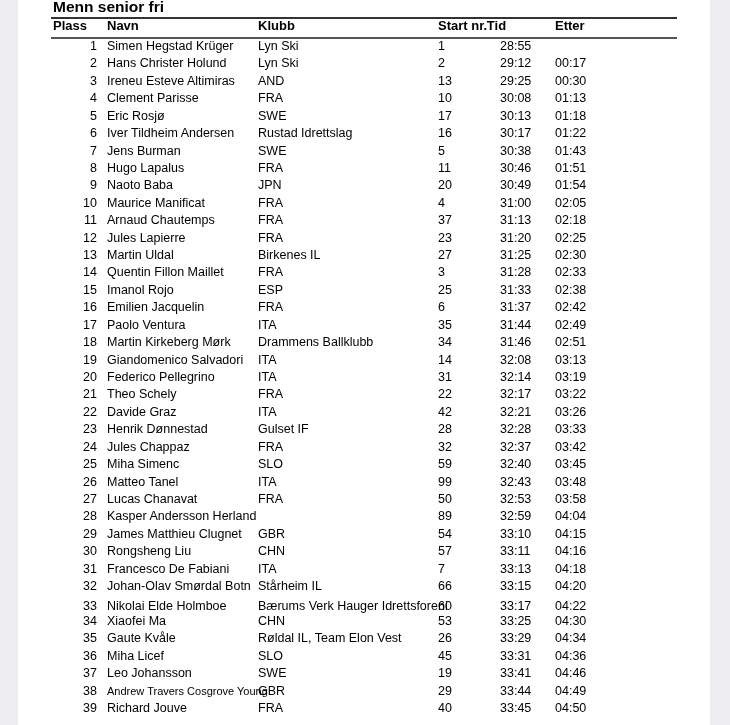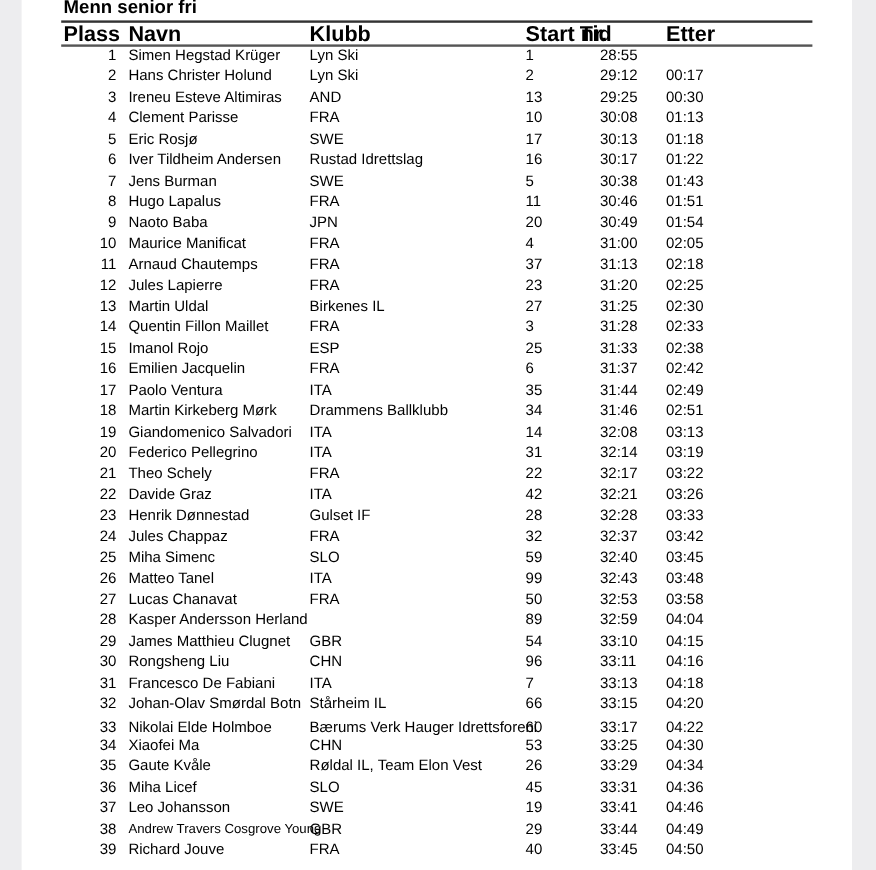--- a/index.html
+++ b/index.html
@@ -15,21 +15,21 @@
   }
   .title {
     position:absolute; left:53px; top:-2px;
     font-size:15.5px; font-weight:bold; color:#000;
   }
   .hline {
     position:absolute; left:51px; width:626px; height:2px; background:#333;
   }
   .hline.top { top:17px; }
   .hline.bottom { top:37px; height:1.5px; background:#555; }
-  .hdr { position:absolute; top:18px; font-size:18px; font-weight:bold; color:#000; }
+  .hdr { position:absolute; top:18px; font-size:13px; font-weight:bold; color:#000; }
   .row { position:absolute; left:0; width:730px; height:17px; font-size:12.5px; color:#000; }
   .cell { position:absolute; top:0; white-space:nowrap; }
   .c-plass { left:60px; width:37px; text-align:right; }
   .c-navn { left:107px; }
   .c-navn.small { font-size:11px; top:1px; }
   .c-klubb { left:258px; }
   .c-start { left:438px; }
   .c-tid { left:500px; width:49px; text-align:left; }
   .c-etter { left:555px; }
 </style>
@@ -277,21 +277,21 @@
       <span class="cell c-navn">James Matthieu Clugnet</span>
       <span class="cell c-klubb">GBR</span>
       <span class="cell c-start">54</span>
       <span class="cell c-tid">33:10</span>
       <span class="cell c-etter">04:15</span>
     </div>
     <div class="row" style="top: 544.18px;">
       <span class="cell c-plass">30</span>
       <span class="cell c-navn">Rongsheng Liu</span>
       <span class="cell c-klubb">CHN</span>
-      <span class="cell c-start">96</span>
+      <span class="cell c-start">57</span>
       <span class="cell c-tid">33:11</span>
       <span class="cell c-etter">04:16</span>
     </div>
     <div class="row" style="top: 561.6px;">
       <span class="cell c-plass">31</span>
       <span class="cell c-navn">Francesco De Fabiani</span>
       <span class="cell c-klubb">ITA</span>
       <span class="cell c-start">7</span>
       <span class="cell c-tid">33:13</span>
       <span class="cell c-etter">04:18</span>

